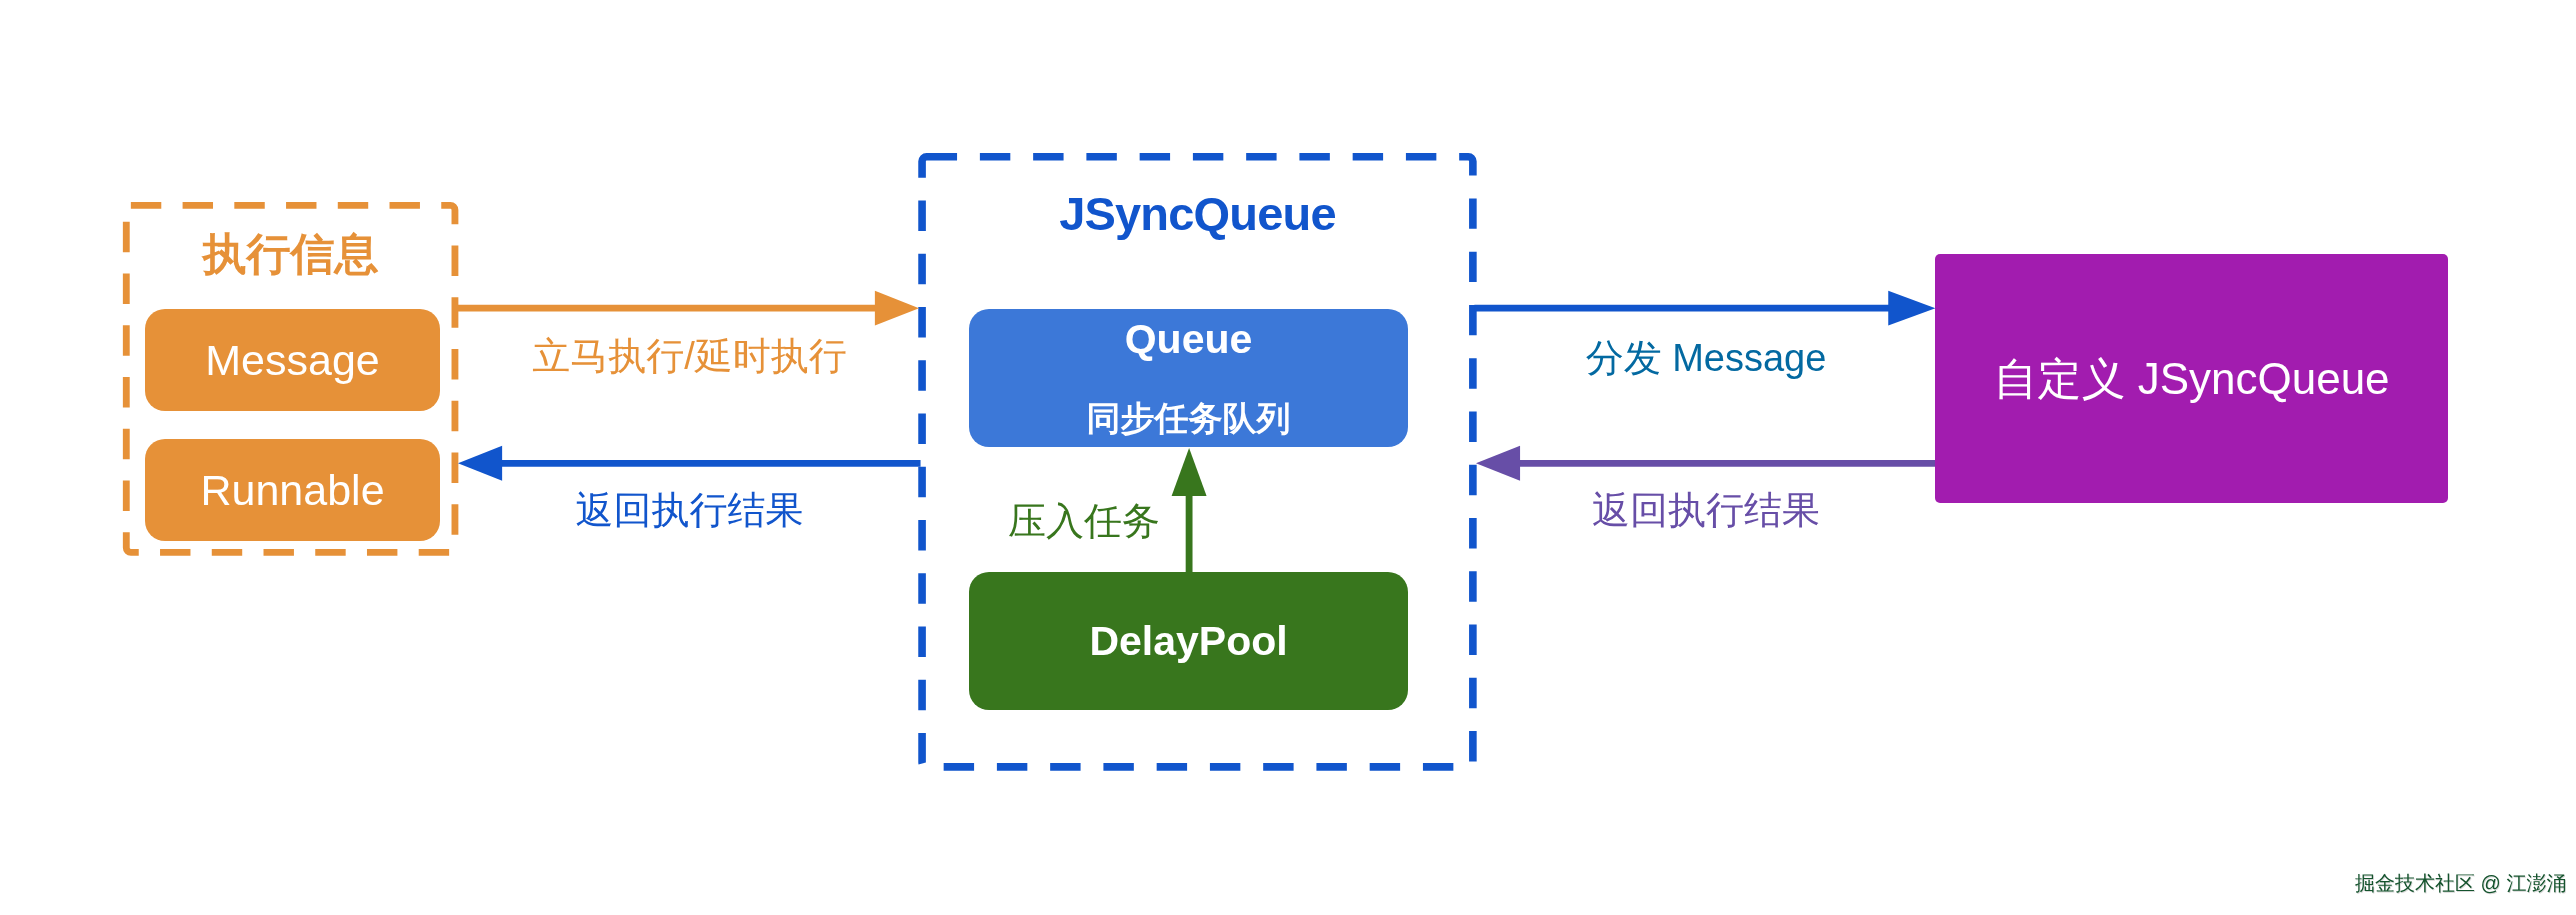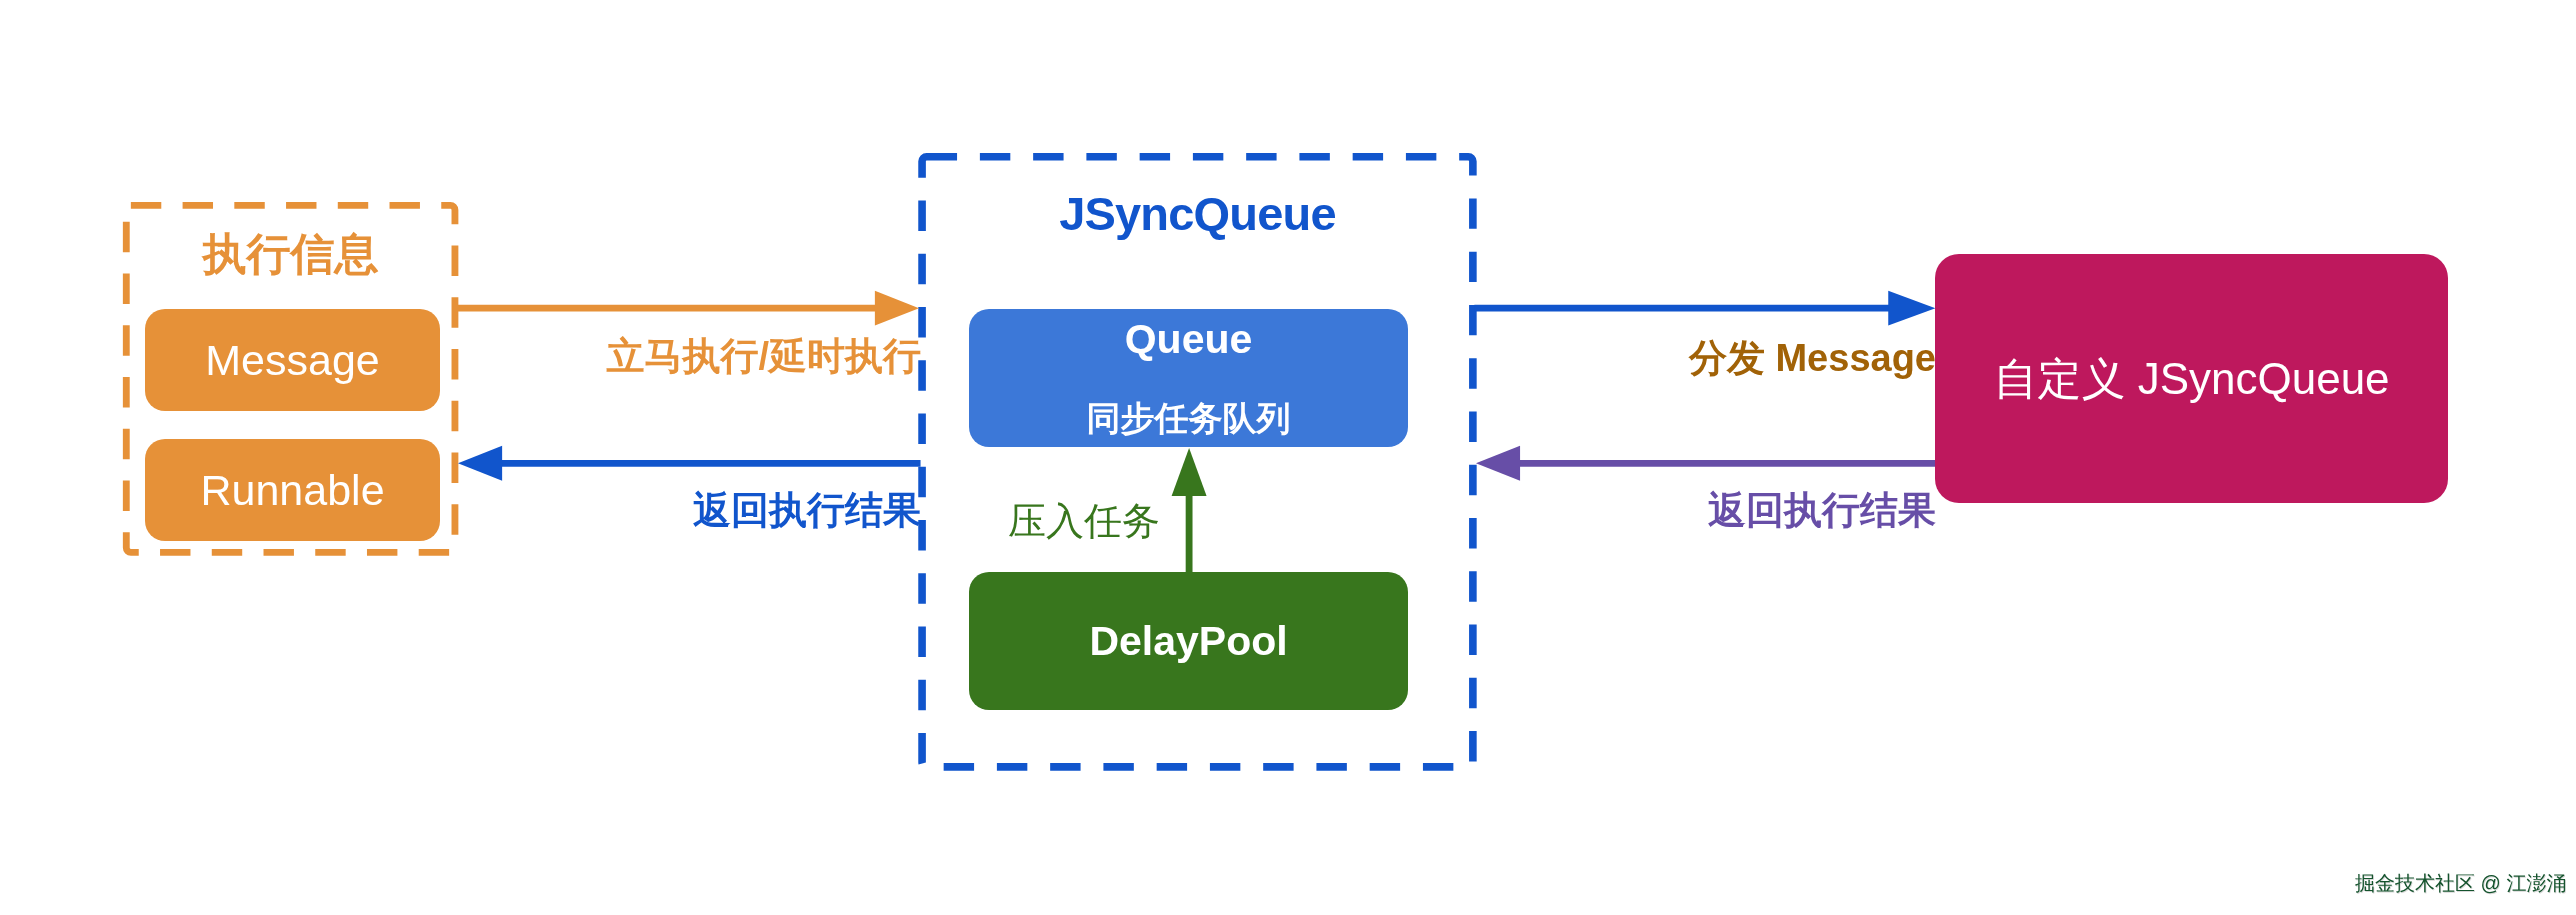--- a/index.html
+++ b/index.html
@@ -3,21 +3,21 @@
 <meta charset="utf-8">
 <style>
   html, body { margin: 0; padding: 0; background: #ffffff; }
   body { width: 2576px; height: 916px; position: relative; overflow: hidden;
          font-family: "Liberation Sans", "DejaVu Sans", sans-serif; }
   #arrows { position: absolute; left: 0; top: 0; width: 2576px; height: 916px; }
   .box { position: absolute; box-sizing: border-box; border-radius: 20px;
          display: flex; flex-direction: column; align-items: center; justify-content: center;
          color: #ffffff; text-align: center; }
   .title { position: absolute; font-weight: bold; text-align: center; white-space: nowrap; }
-  .label { position: absolute; font-weight: bold; white-space: nowrap; text-align: right; }
+  .label { position: absolute; font-weight: normal; white-space: nowrap; text-align: center; }
   .box .main { font-weight: bold; font-size: 41px; line-height: 47px; }
   .box .sub { font-size: 34px; line-height: 46px; font-weight: bold; }
   .box .single { font-size: 43px; line-height: 49px; }
   .watermark { position: absolute; font-size: 20px; color: #14532d; white-space: nowrap;
                text-shadow: 0.8px 0.8px 0 #d8d8d8; }
 </style>
 </head>
 <body>
 
 <svg id="arrows" viewBox="0 0 3386 1204">
@@ -62,22 +62,22 @@
   <span class="main">Queue</span>
   <span class="sub">同步任务队列</span>
 </div>
 
 <div class="label" style="left:989px; width:190px; top:498px; font-size:38px; line-height:46px; color:#38761D; font-weight:normal; text-align:center;">压入任务</div>
 
 <div class="box" style="left:969px; top:572px; width:439px; height:138px; background:#38761D;">
   <span class="main">DelayPool</span>
 </div>
 
-<div class="label" style="left:1476px; width:460px; top:335px; font-size:38px; line-height:46px; color:#a16207;">分发 Message</div>
+<div class="label" style="left:1476px; width:460px; top:335px; font-size:38px; line-height:46px; color:#0369a1;">分发 Message</div>
 
 <div class="label" style="left:1476px; width:460px; top:487px; font-size:38px; line-height:46px; color:#674EA7;">返回执行结果</div>
 
-<div class="box" style="left:1935px; top:254px; width:513px; height:249px; background:#be185d; border-radius:24px;">
+<div class="box" style="left:1935px; top:254px; width:513px; height:249px; background:#a21caf; border-radius:5px;">
   <span class="single" style="font-size:44px;">自定义 JSyncQueue</span>
 </div>
 
 <div class="watermark" style="left:2355px; top:870px;">掘金技术社区 @ 江澎涌</div>
 
 
 </body></html>

